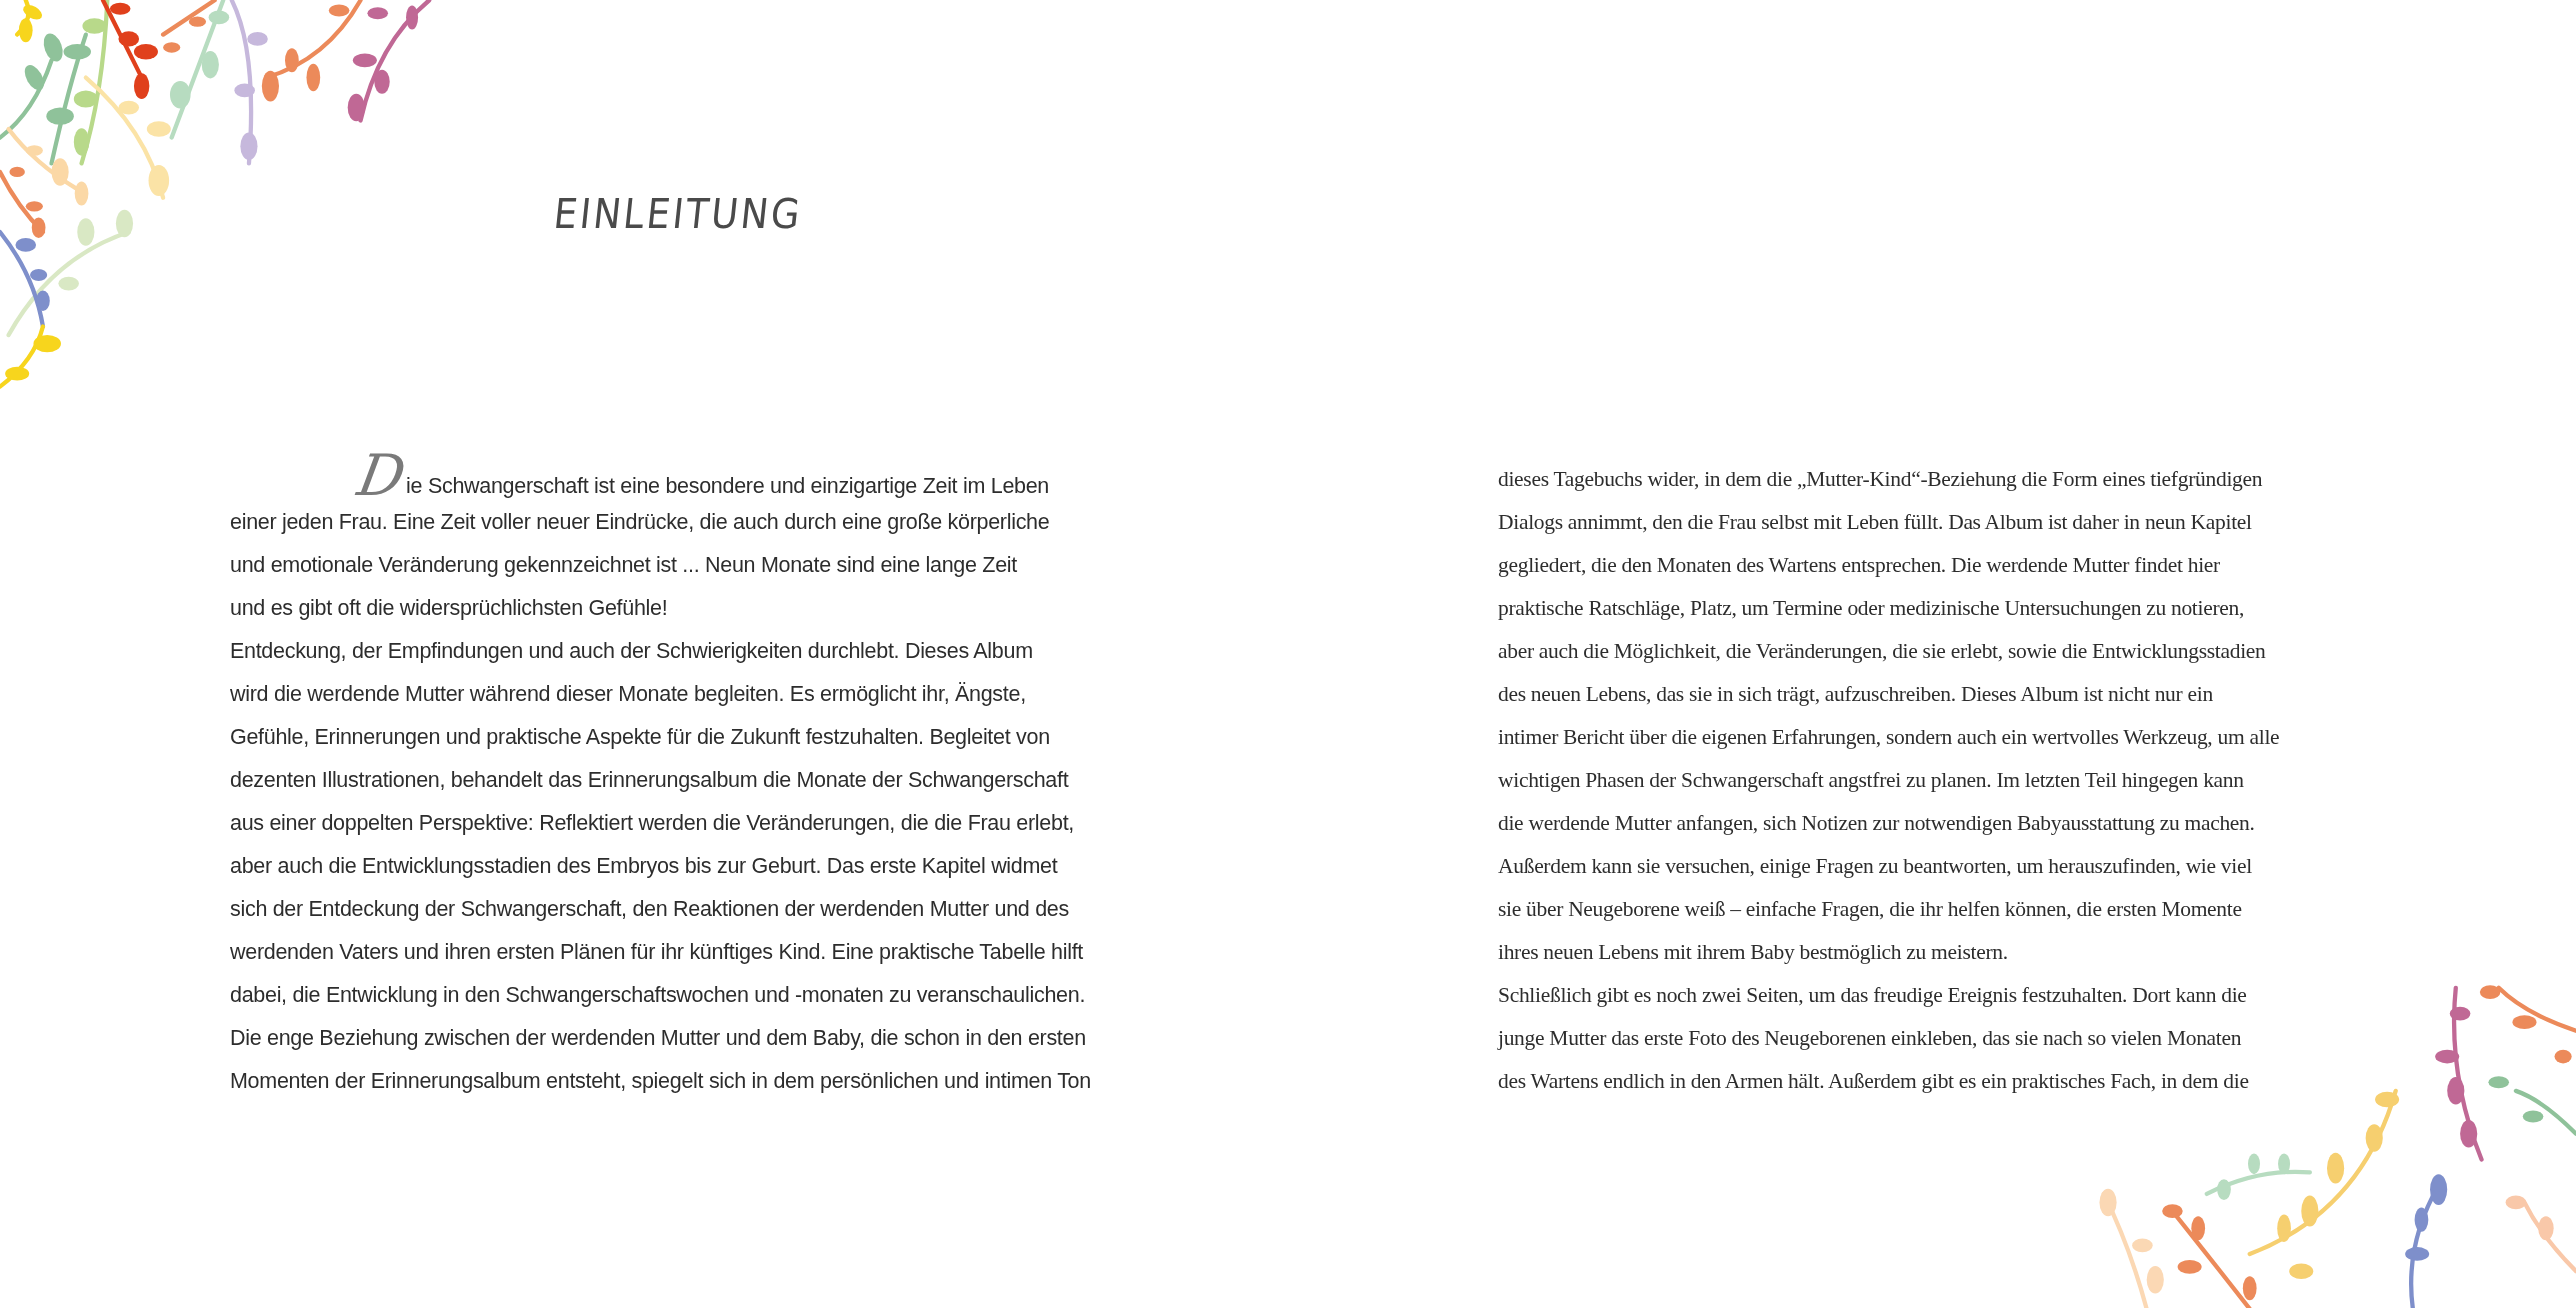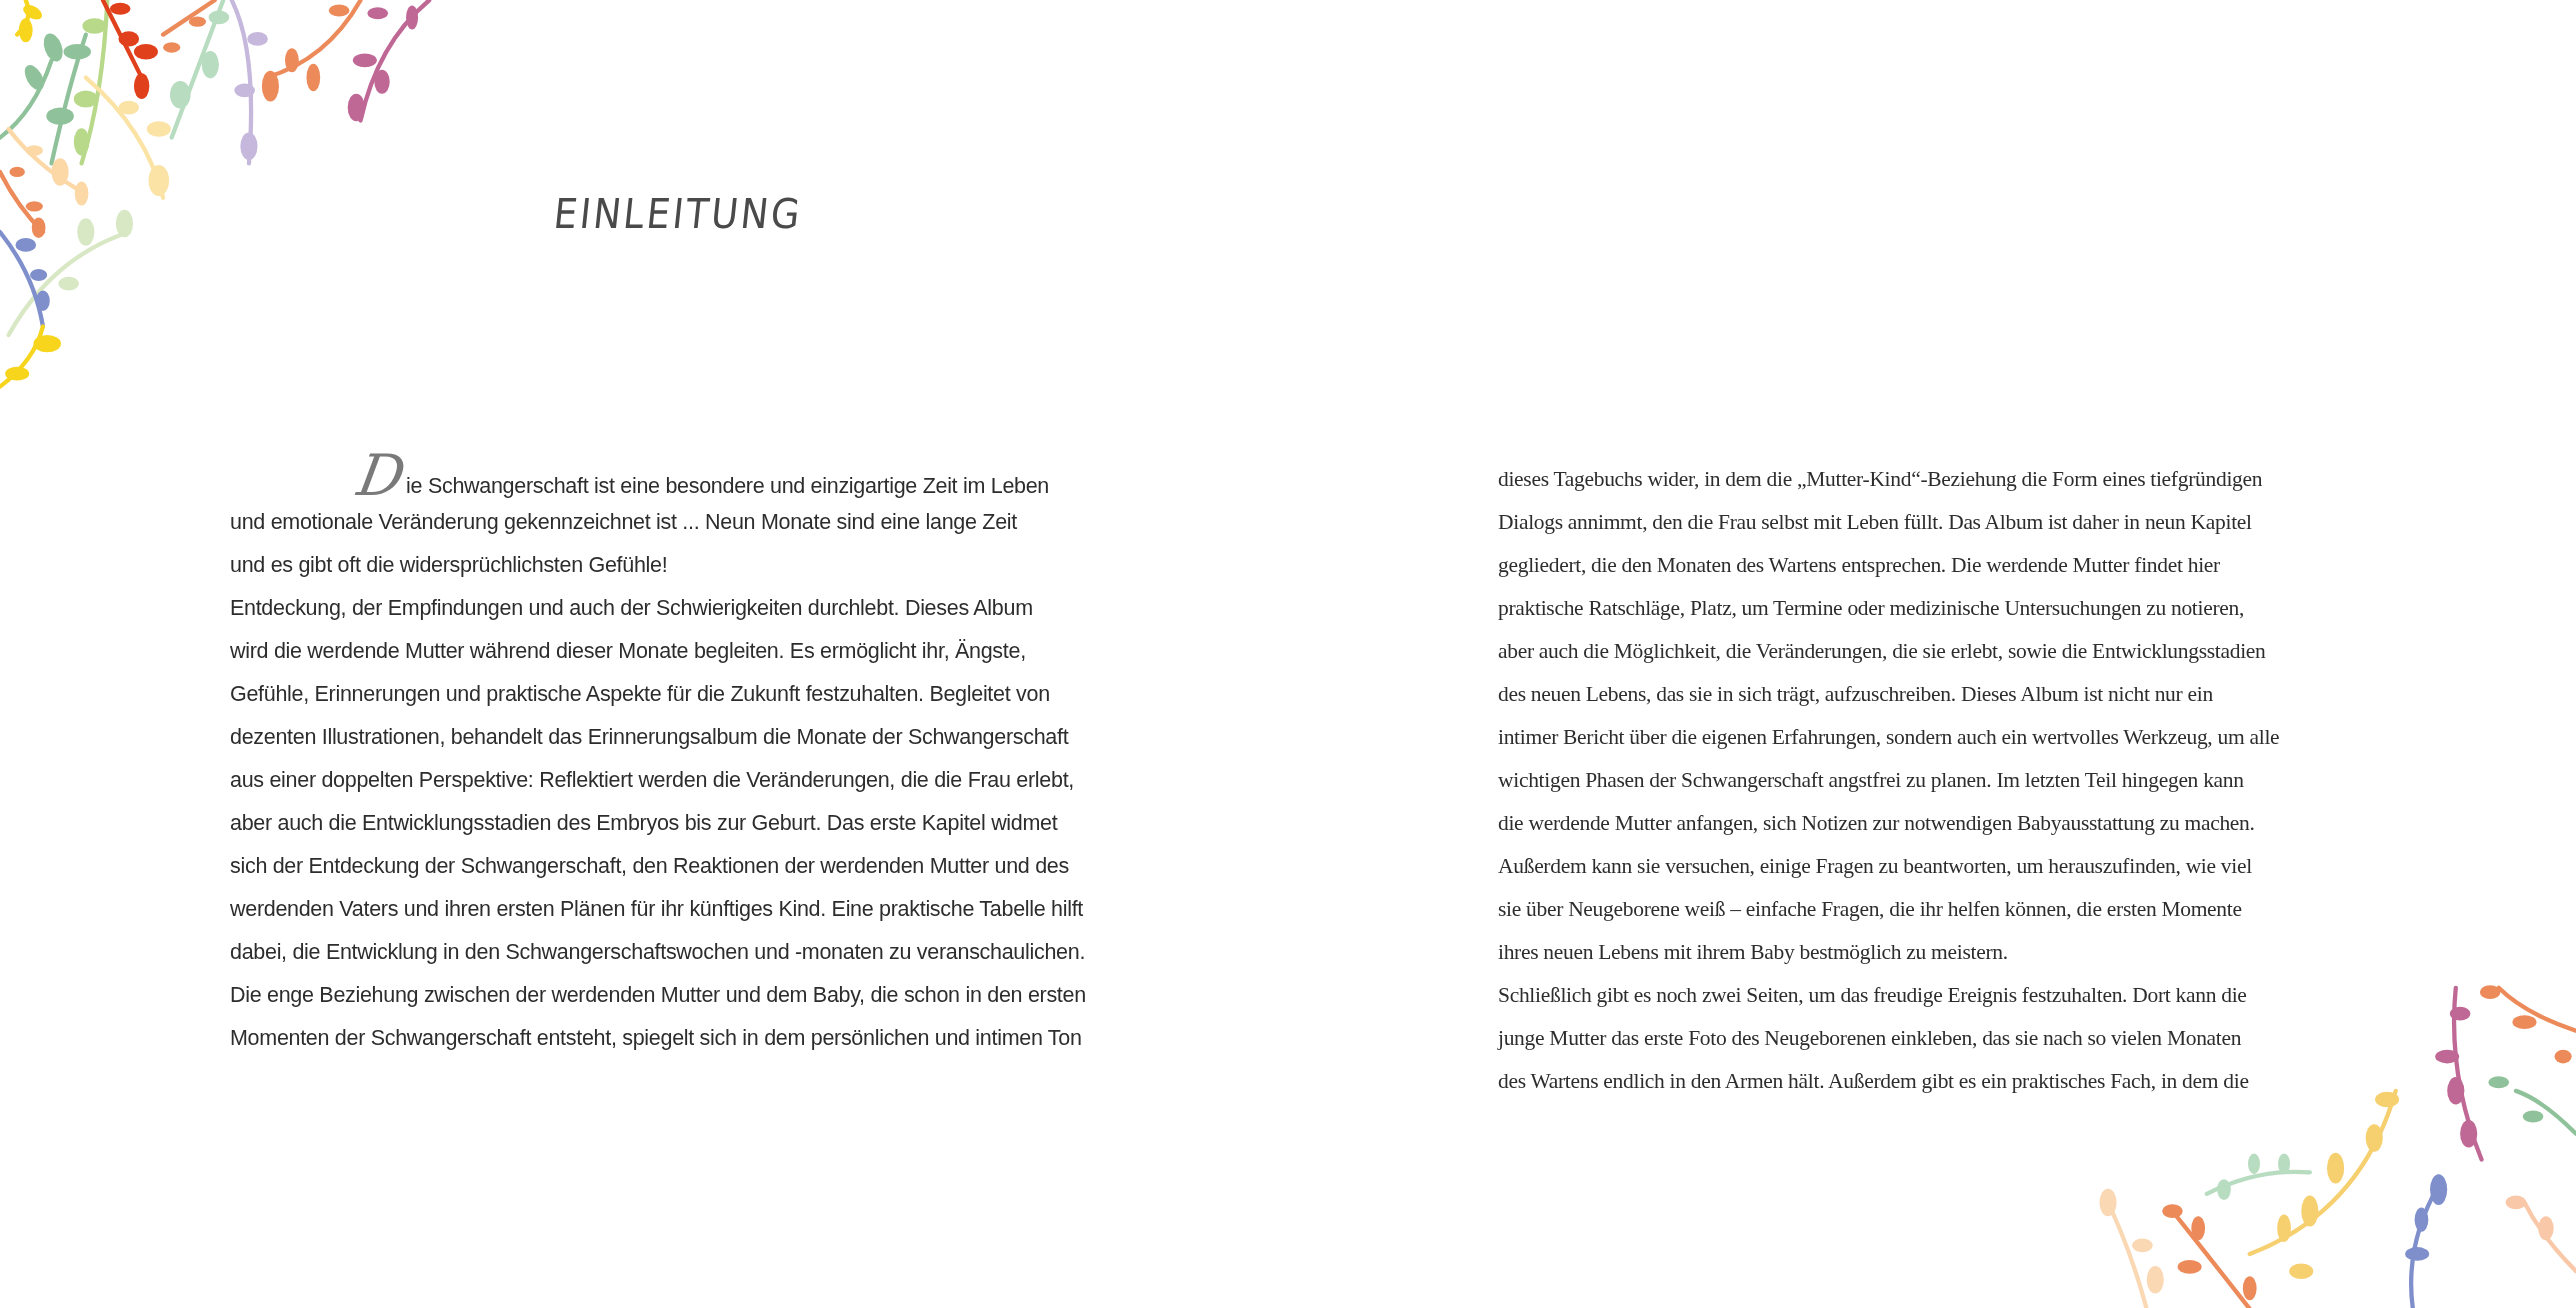--- a/index.html
+++ b/index.html
@@ -116,33 +116,34 @@
         <ellipse cx="50" cy="350" rx="8" ry="12" fill="#7e8fcb"></ellipse>
         <ellipse cx="55" cy="400" rx="16" ry="10" fill="#f7d51d"></ellipse>
         <ellipse cx="20" cy="435" rx="14" ry="8" fill="#f7d51d"></ellipse>
       </g>
     </svg>
 
     <h1 class="title">EINLEITUNG</h1>
 
     <div class="body-text col-left">
       <span class="line"><span class="dropcap">D</span><span>ie Schwangerschaft ist eine besondere und einzigartige Zeit im Leben</span></span>
+      <span class="line">einer jeden Frau. Eine Zeit voller neuer Eindrücke, die auch durch eine große körperliche</span>
       <span class="line">und emotionale Veränderung gekennzeichnet ist ... Neun Monate sind eine lange Zeit</span>
       <span class="line">und es gibt oft die widersprüchlichsten Gefühle!</span>
       <span class="line">Entdeckung, der Empfindungen und auch der Schwierigkeiten durchlebt. Dieses Album</span>
       <span class="line">wird die werdende Mutter während dieser Monate begleiten. Es ermöglicht ihr, Ängste,</span>
       <span class="line">Gefühle, Erinnerungen und praktische Aspekte für die Zukunft festzuhalten. Begleitet von</span>
       <span class="line">dezenten Illustrationen, behandelt das Erinnerungsalbum die Monate der Schwangerschaft</span>
       <span class="line">aus einer doppelten Perspektive: Reflektiert werden die Veränderungen, die die Frau erlebt,</span>
       <span class="line">aber auch die Entwicklungsstadien des Embryos bis zur Geburt. Das erste Kapitel widmet</span>
       <span class="line">sich der Entdeckung der Schwangerschaft, den Reaktionen der werdenden Mutter und des</span>
       <span class="line">werdenden Vaters und ihren ersten Plänen für ihr künftiges Kind. Eine praktische Tabelle hilft</span>
       <span class="line">dabei, die Entwicklung in den Schwangerschaftswochen und -monaten zu veranschaulichen.</span>
       <span class="line">Die enge Beziehung zwischen der werdenden Mutter und dem Baby, die schon in den ersten</span>
-      <span class="line">Momenten der Schwangerschaft entsteht, spiegelt sich in dem persönlichen und intimen Ton</span>
+      <span class="line">Momenten der Erinnerungsalbum entsteht, spiegelt sich in dem persönlichen und intimen Ton</span>
     </div>
   </div>
 
   <div class="page page-right">
     <div class="body-text" style="left:210px; top:458px;">
       <span class="line">dieses Tagebuchs wider, in dem die „Mutter-Kind“-Beziehung die Form eines tiefgründigen</span>
       <span class="line">Dialogs annimmt, den die Frau selbst mit Leben füllt. Das Album ist daher in neun Kapitel</span>
       <span class="line">gegliedert, die den Monaten des Wartens entsprechen. Die werdende Mutter findet hier</span>
       <span class="line">praktische Ratschläge, Platz, um Termine oder medizinische Untersuchungen zu notieren,</span>
       <span class="line">aber auch die Möglichkeit, die Veränderungen, die sie erlebt, sowie die Entwicklungsstadien</span>

